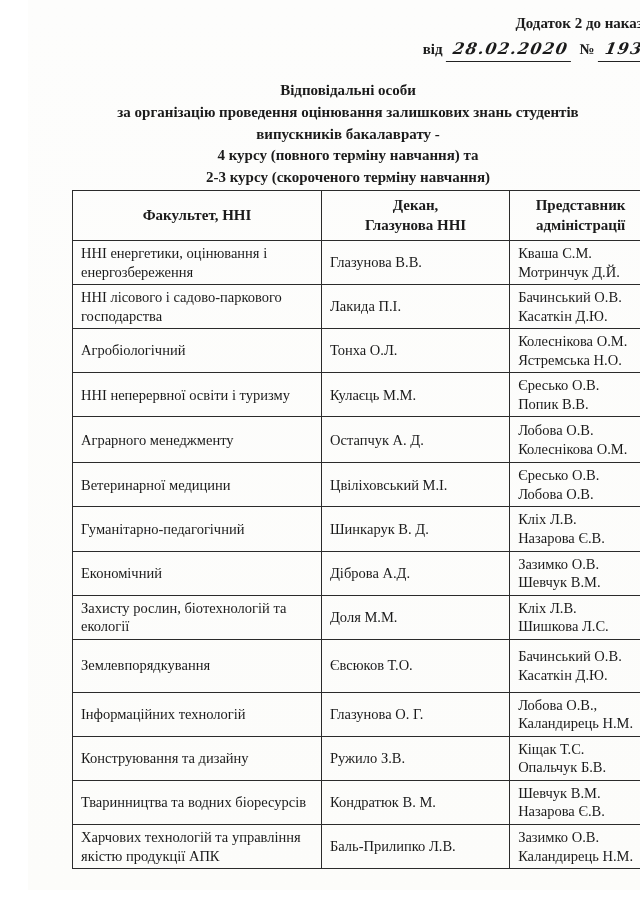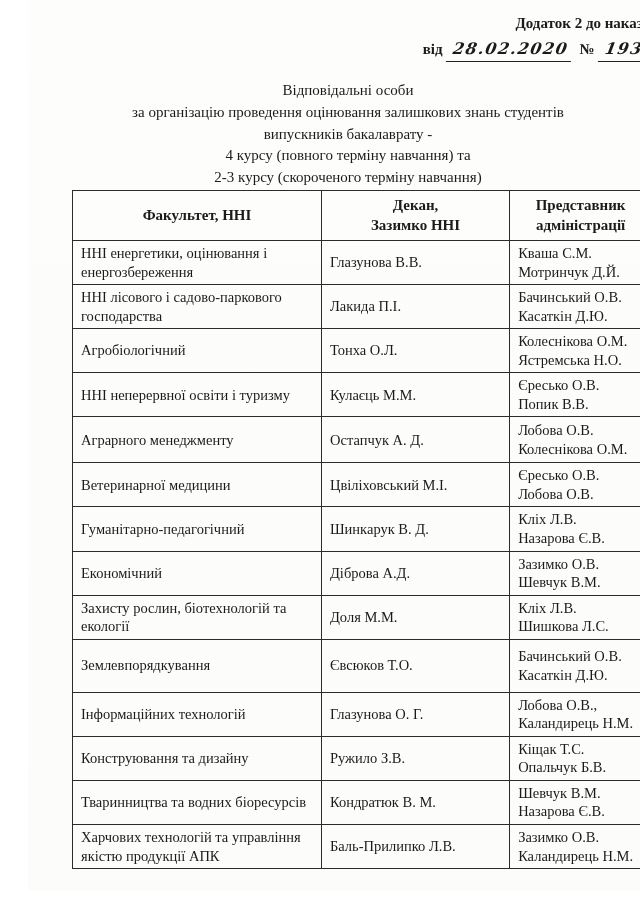--- a/index.html
+++ b/index.html
@@ -35,21 +35,21 @@
     display:inline-block;
     transform:skewX(-10deg);
     border-bottom:1.2px solid #222;
     padding:0 5px 0 5px;
     margin:0 2px;
   }
   
   .doc-title {
     position:absolute; top:80px; left:30px; right:30px;
     text-align:center;
-    font-weight:normal;
+    font-weight:bold;
     font-size:15px;
     line-height:1.45;
   }
   
   table.main {
     position:absolute; top:190px; left:44px;
     width:580px;
     border-collapse:collapse;
     table-layout:fixed;
     font-size:14.5px;
@@ -106,21 +106,21 @@
     <colgroup>
         <col class="c1">
         <col class="c2">
         <col class="c3">
       </colgroup>
     <thead>
       <tr>
         <th>Факультет, ННІ</th>
         <th>
           <div>Декан,</div>
-          <div>Зазимко ННІ</div>
+          <div>Глазунова ННІ</div>
         </th>
         <th>
           <div>Представник</div>
           <div>адміністрації</div>
         </th>
       </tr>
     </thead>
     <tbody>
         <tr>
           <td>ННІ енергетики, оцінювання і енергозбереження</td>

